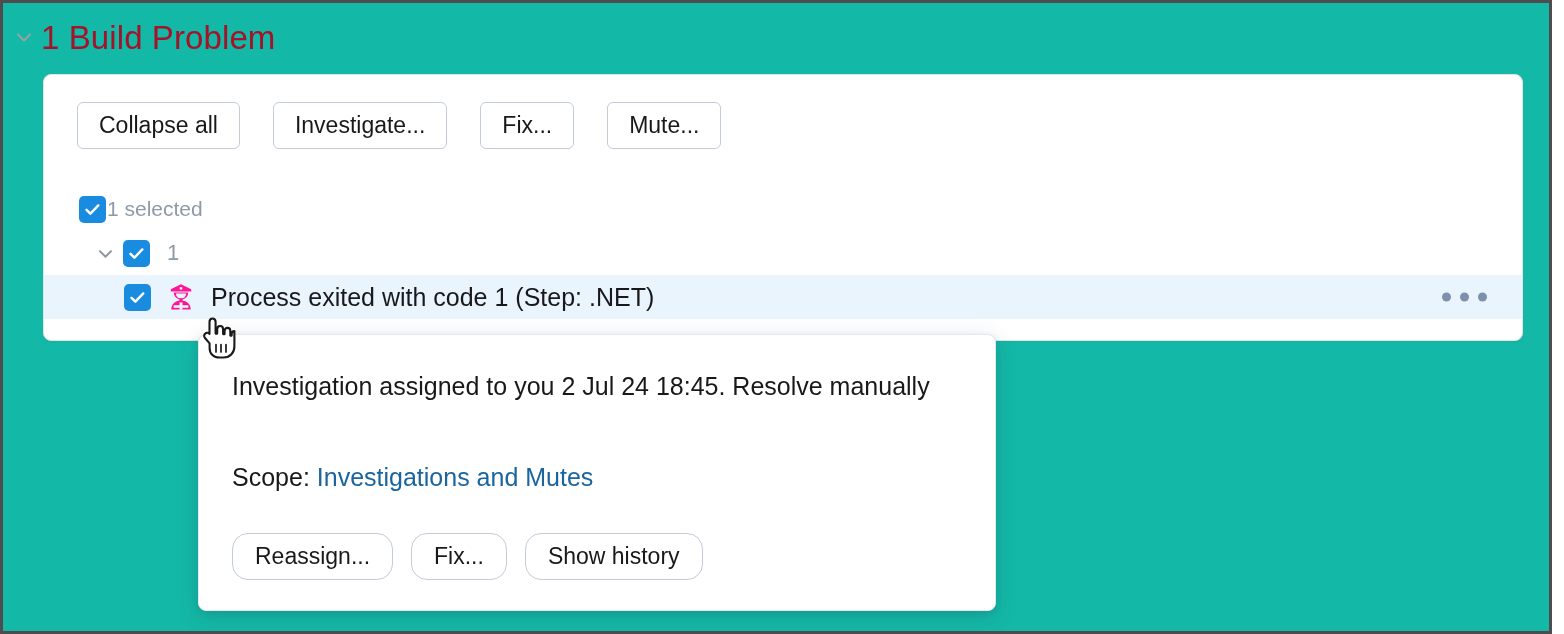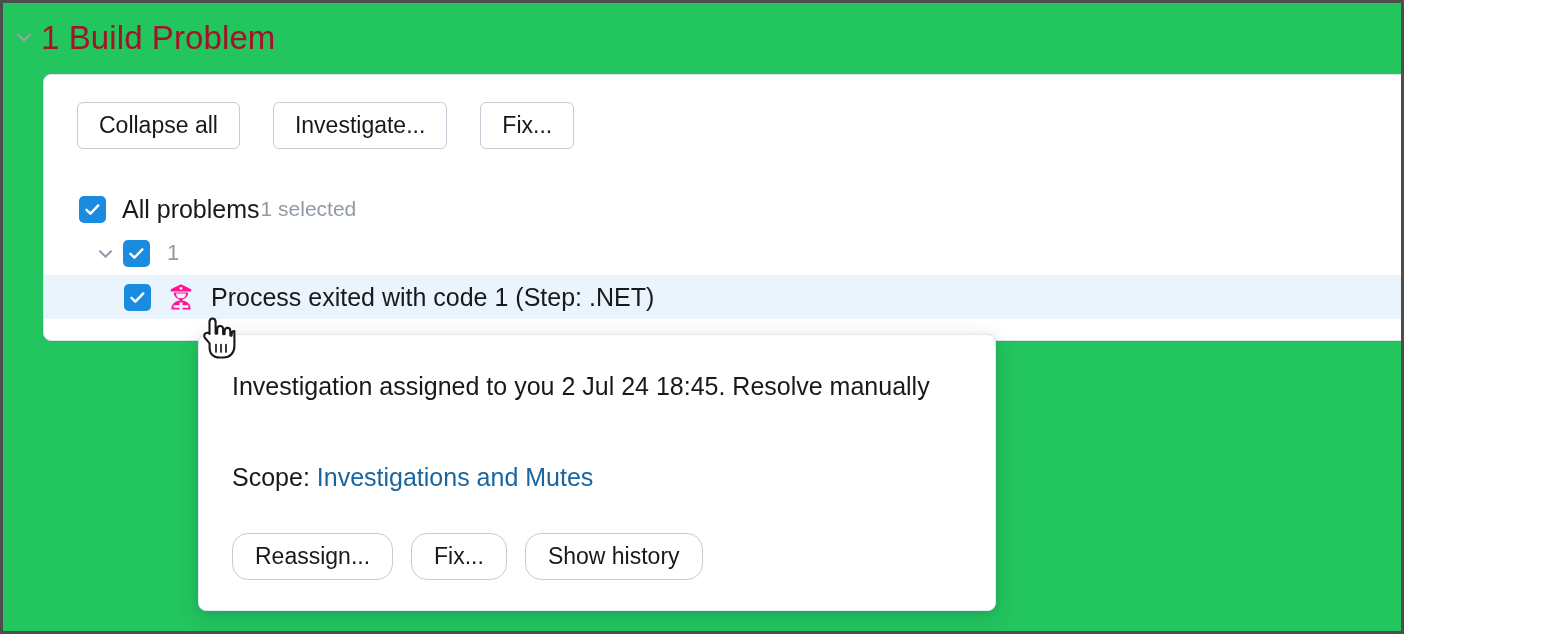--- a/index.html
+++ b/index.html
@@ -7,25 +7,25 @@
     padding: 0;
     background: #ffffff;
   }
   body {
     font-family: "Liberation Sans", sans-serif;
     -webkit-font-smoothing: antialiased;
   }
 
   #screen {
     position: relative;
-    width: 1404px;
+    width: 1552px;
     height: 634px;
     box-sizing: border-box;
     border: 3px solid #4d4d4d;
-    background: #22c55e;
+    background: #14b8a6;
     overflow: hidden;
   }
 
   
   .header-row {
     position: absolute;
     left: 0;
     top: 8px;
     display: flex;
     align-items: center;
@@ -242,31 +242,31 @@
     </span>
     <span class="page-title">1 Build Problem</span>
   </div>
 
   <div class="panel">
 
     <div class="toolbar">
       <button class="btn">Collapse all</button>
       <button class="btn">Investigate...</button>
       <button class="btn">Fix...</button>
+      <button class="btn">Mute...</button>
     </div>
 
     <div class="tree">
 
       <div class="tree-row level1">
         <span class="cb">
           <svg width="19" height="19" viewBox="0 0 19 19">
             <path d="M3.5 9.8 L7.4 13.7 L15.3 5.4" fill="none" stroke="#ffffff" stroke-width="2.4" stroke-linecap="round" stroke-linejoin="round"></path>
           </svg>
         </span>
-        <span class="node-label">All problems</span>
         <span class="node-meta">1 selected</span>
       </div>
 
       <div class="tree-row level2">
         <span class="twisty">
           <svg width="21" height="21" viewBox="0 0 21 21">
             <path d="M5 8.2 L10.5 13.7 L16 8.2" fill="none" stroke="#8f9aa6" stroke-width="2" stroke-linecap="round" stroke-linejoin="round"></path>
           </svg>
         </span>
         <span class="cb">

